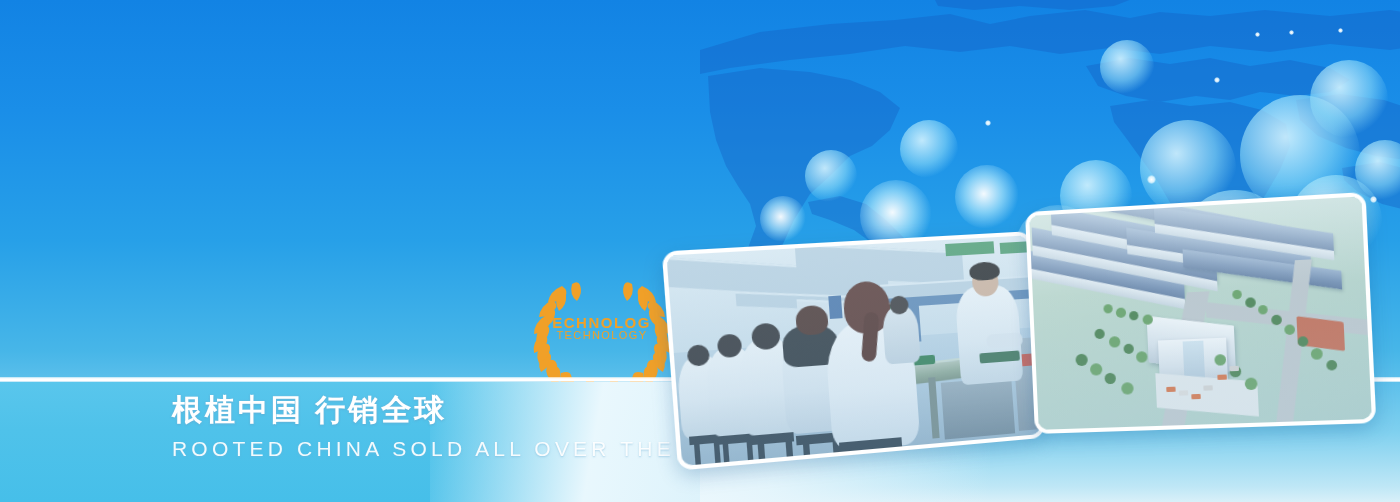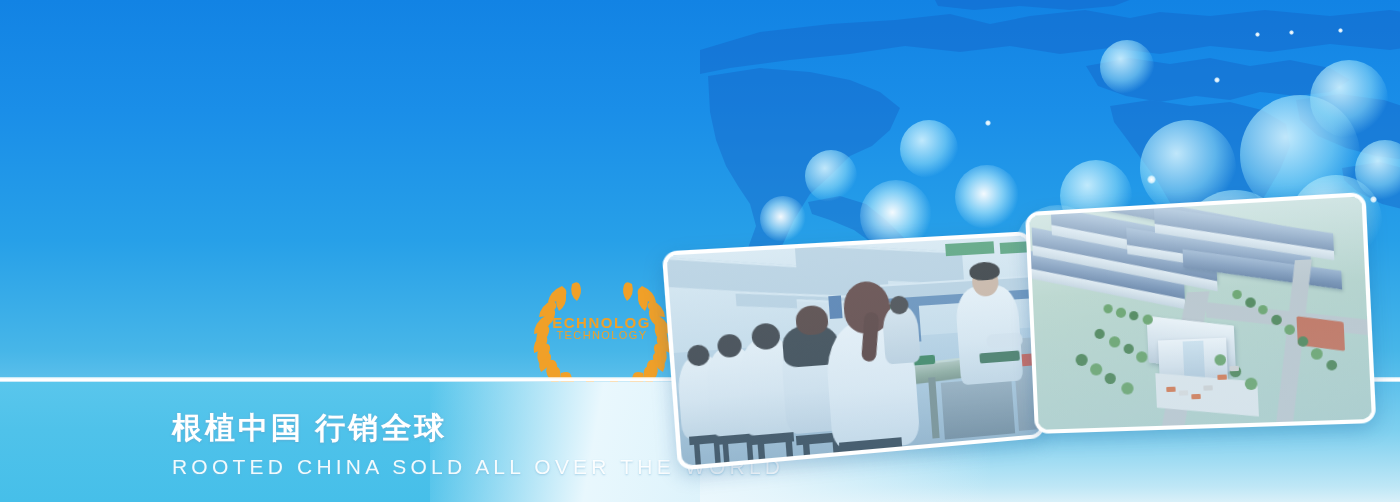--- a/index.html
+++ b/index.html
@@ -67,21 +67,20 @@
     position:absolute;left:430px;top:382px;width:560px;height:120px;
     background:linear-gradient(100deg, rgba(244,252,254,0) 0%, rgba(246,252,255,.92) 30%, rgba(231,246,252,.9) 62%, rgba(150,220,242,0) 100%);
   }
 
   
   .tagline{position:absolute;left:172px;top:394px;}
   .tagline-cn{
     font-size:30px;font-weight:bold;color:#ffffff;letter-spacing:3px;
     line-height:1.08;
     text-shadow:0 0 2px rgba(120,185,220,.95), 0 1px 2px rgba(90,160,200,.5);
-    margin-top:18px;
   }
   .tagline-en{
     margin-top:11px;
     font-size:21px;color:rgba(255,255,255,.92);
     letter-spacing:4.2px;
     text-shadow:0 1px 2px rgba(120,180,215,.55);
   }
 
   
   .photo{

